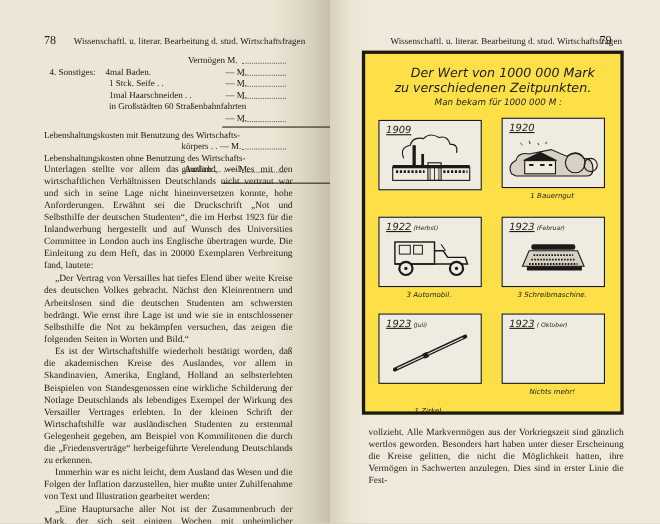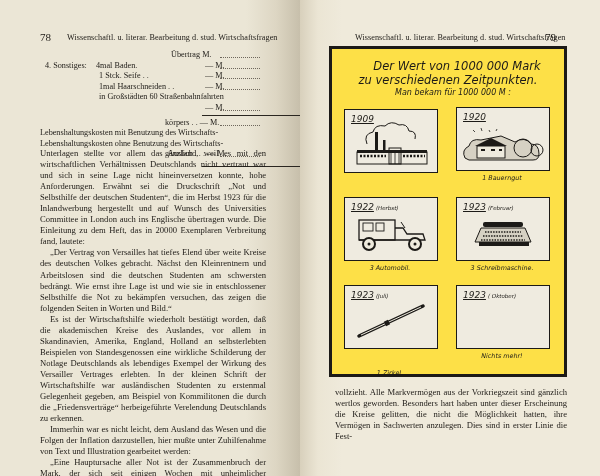--- a/index.html
+++ b/index.html
@@ -85,21 +85,21 @@
 <div class="spread">
 
   <div class="page page-left">
     <div class="running-head left-head">
       <span class="folio">78</span>
       <span class="title">Wissenschaftl. u. literar. Bearbeitung d. stud. Wirtschaftsfragen</span>
     </div>
 
     <div class="ledger">
       <div class="lrow">
-        <span class="lbl" style="left:131px">Übertrag M.</span>
+        <span class="lbl" style="left:131px">Vermögen M.</span>
         <span class="dots"></span>
       </div>
       <div class="lrow">
         <span class="lbl" style="left:5px">4. Sonstiges:</span>
         <span class="lbl" style="left:56px">4mal Baden.</span>
         <span class="amt">— M.</span>
         <span class="dots"></span>
       </div>
       <div class="lrow">
         <span class="lbl" style="left:59px">1 Stck. Seife . .</span>
@@ -114,25 +114,25 @@
       <div class="lrow">
         <span class="lbl" style="left:59px">in Großstädten 60 Straßenbahnfahrten</span>
       </div>
       <div class="lrow">
         <span class="amt">— M.</span>
         <span class="dots"></span>
       </div>
       <div class="rule" style="top:65px"></div>
       <div style="height:4px"></div>
       <div class="lrow">
+        <span class="lbl" style="left:0">Lebenshaltungskosten mit Benutzung des Wirtschafts-</span>
+      </div>
+      <div class="lrow">
         <span class="lbl" style="left:125px">körpers  . . — M.</span>
         <span class="dots"></span>
-      </div>
-      <div class="lrow">
-        <span class="lbl" style="left:0">Lebenshaltungskosten mit Benutzung des Wirtschafts-</span>
       </div>
       <div class="lrow">
         <span class="lbl" style="left:0">Lebenshaltungskosten ohne Benutzung des Wirtschafts-</span>
       </div>
       <div class="lrow">
         <span class="lbl" style="left:125px">gänzlich  . . . — M.</span>
         <span class="dots"></span>
       </div>
       <div class="rule" style="top:116px"></div>
     </div>

